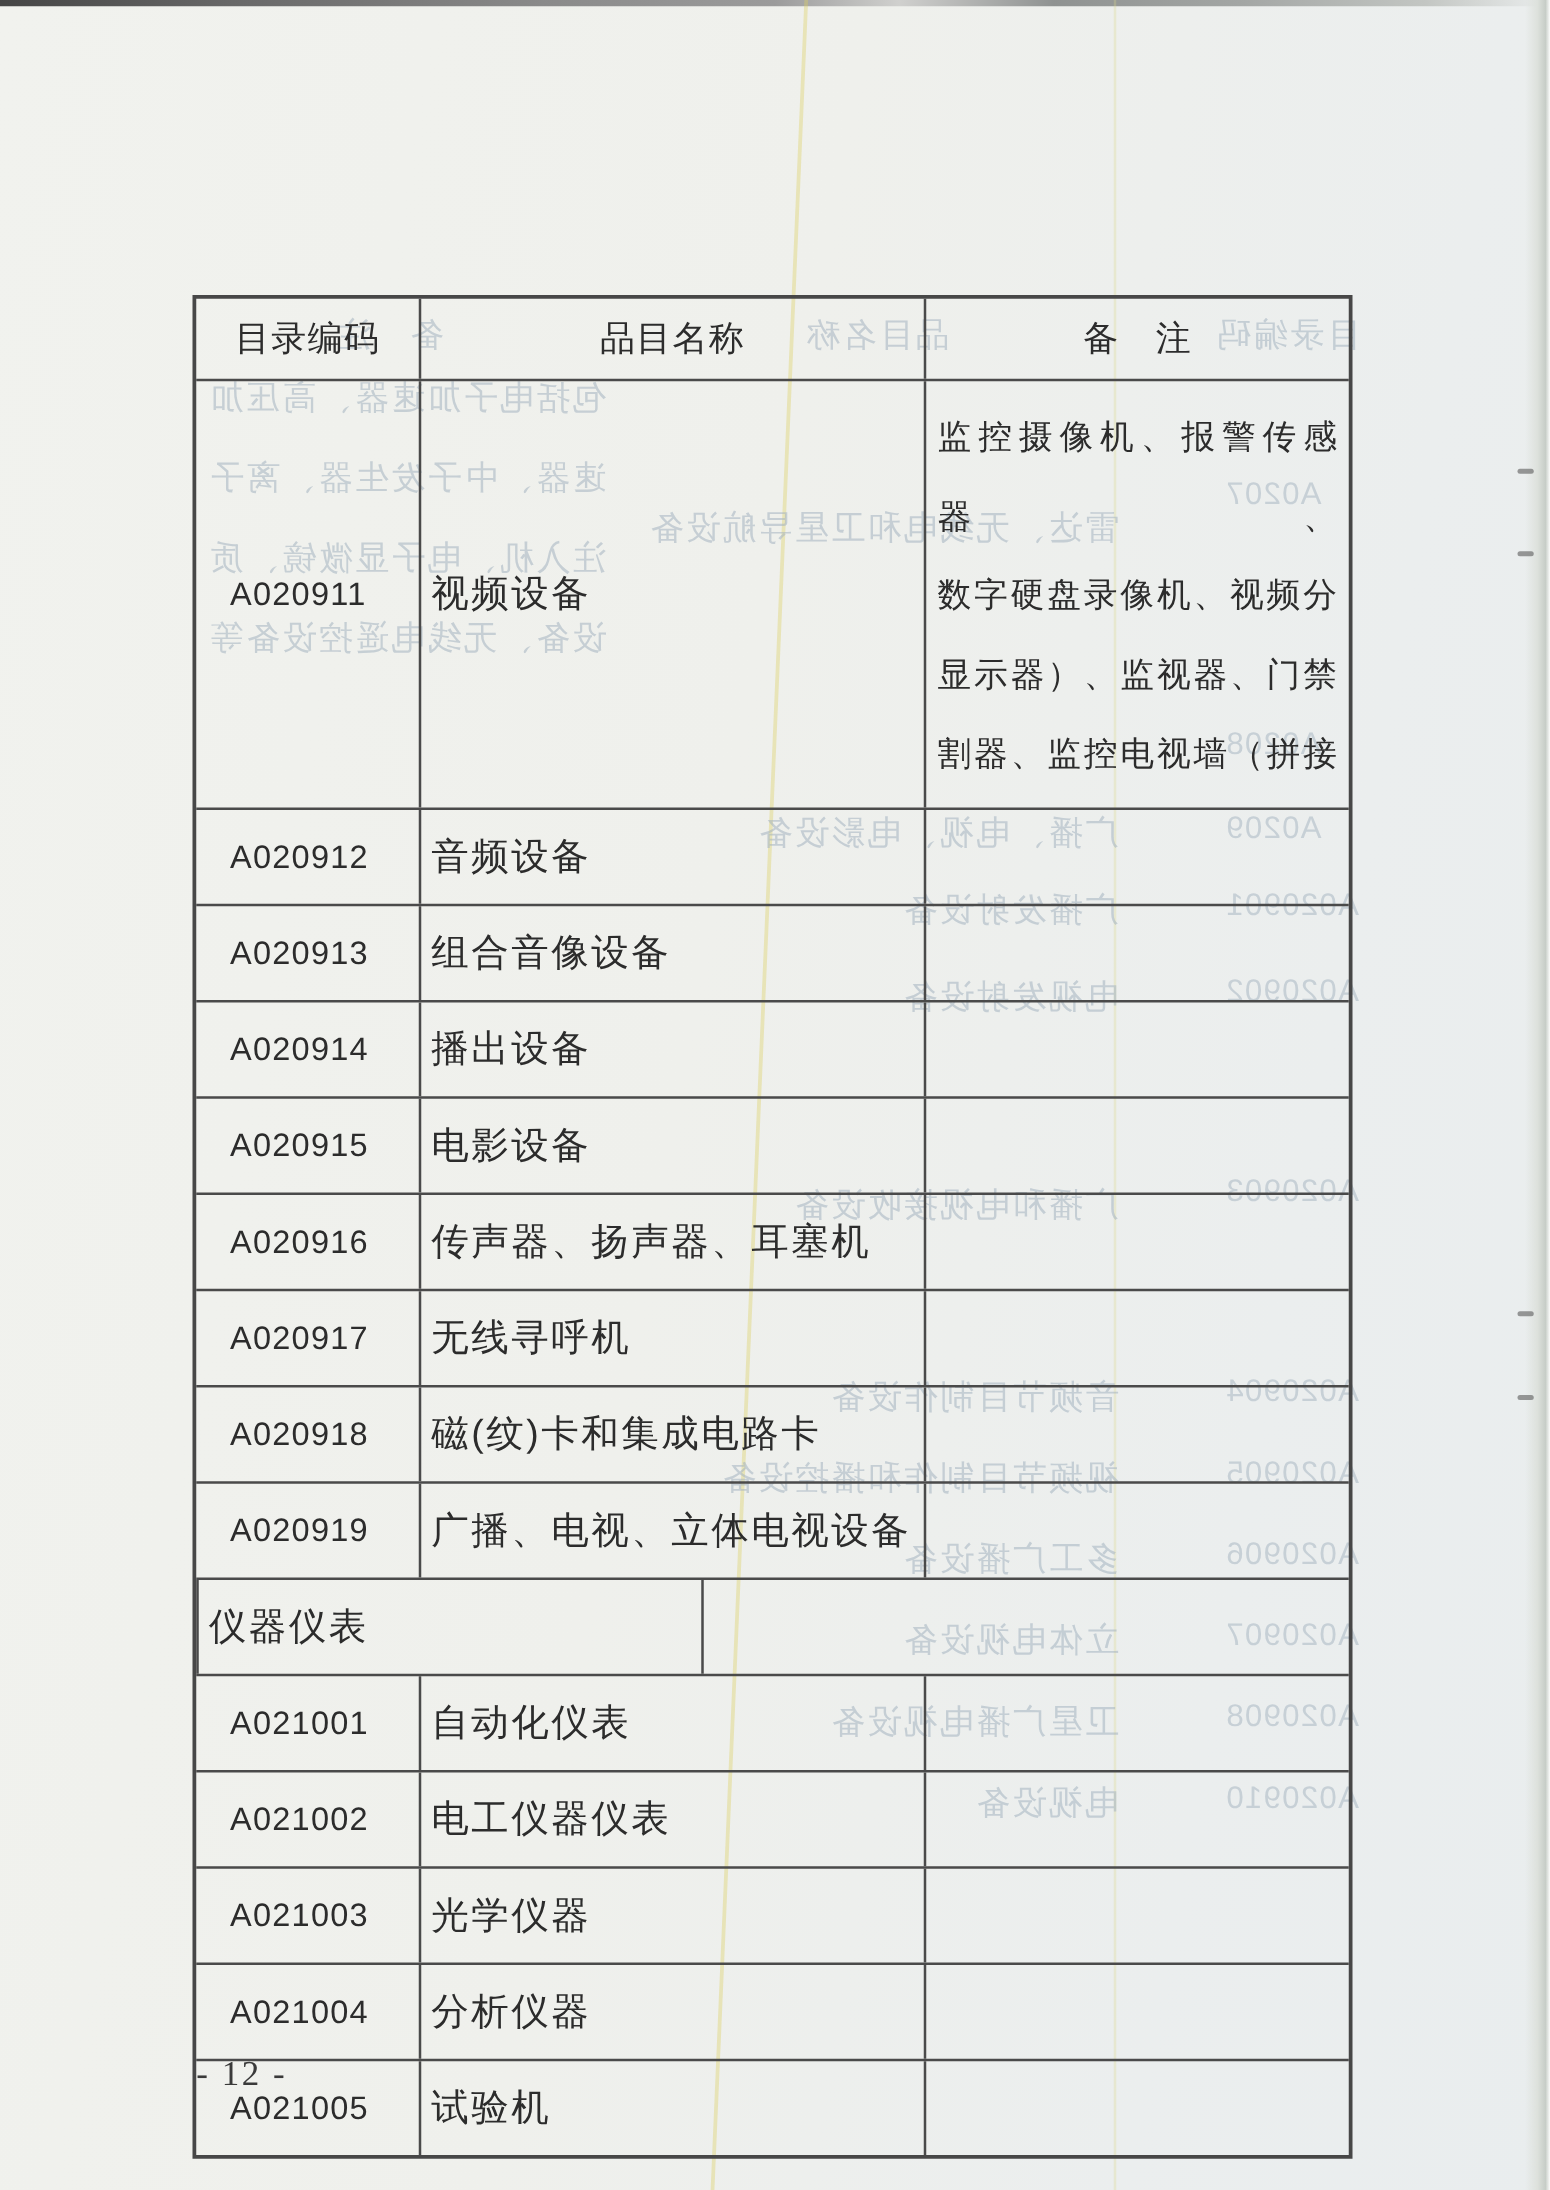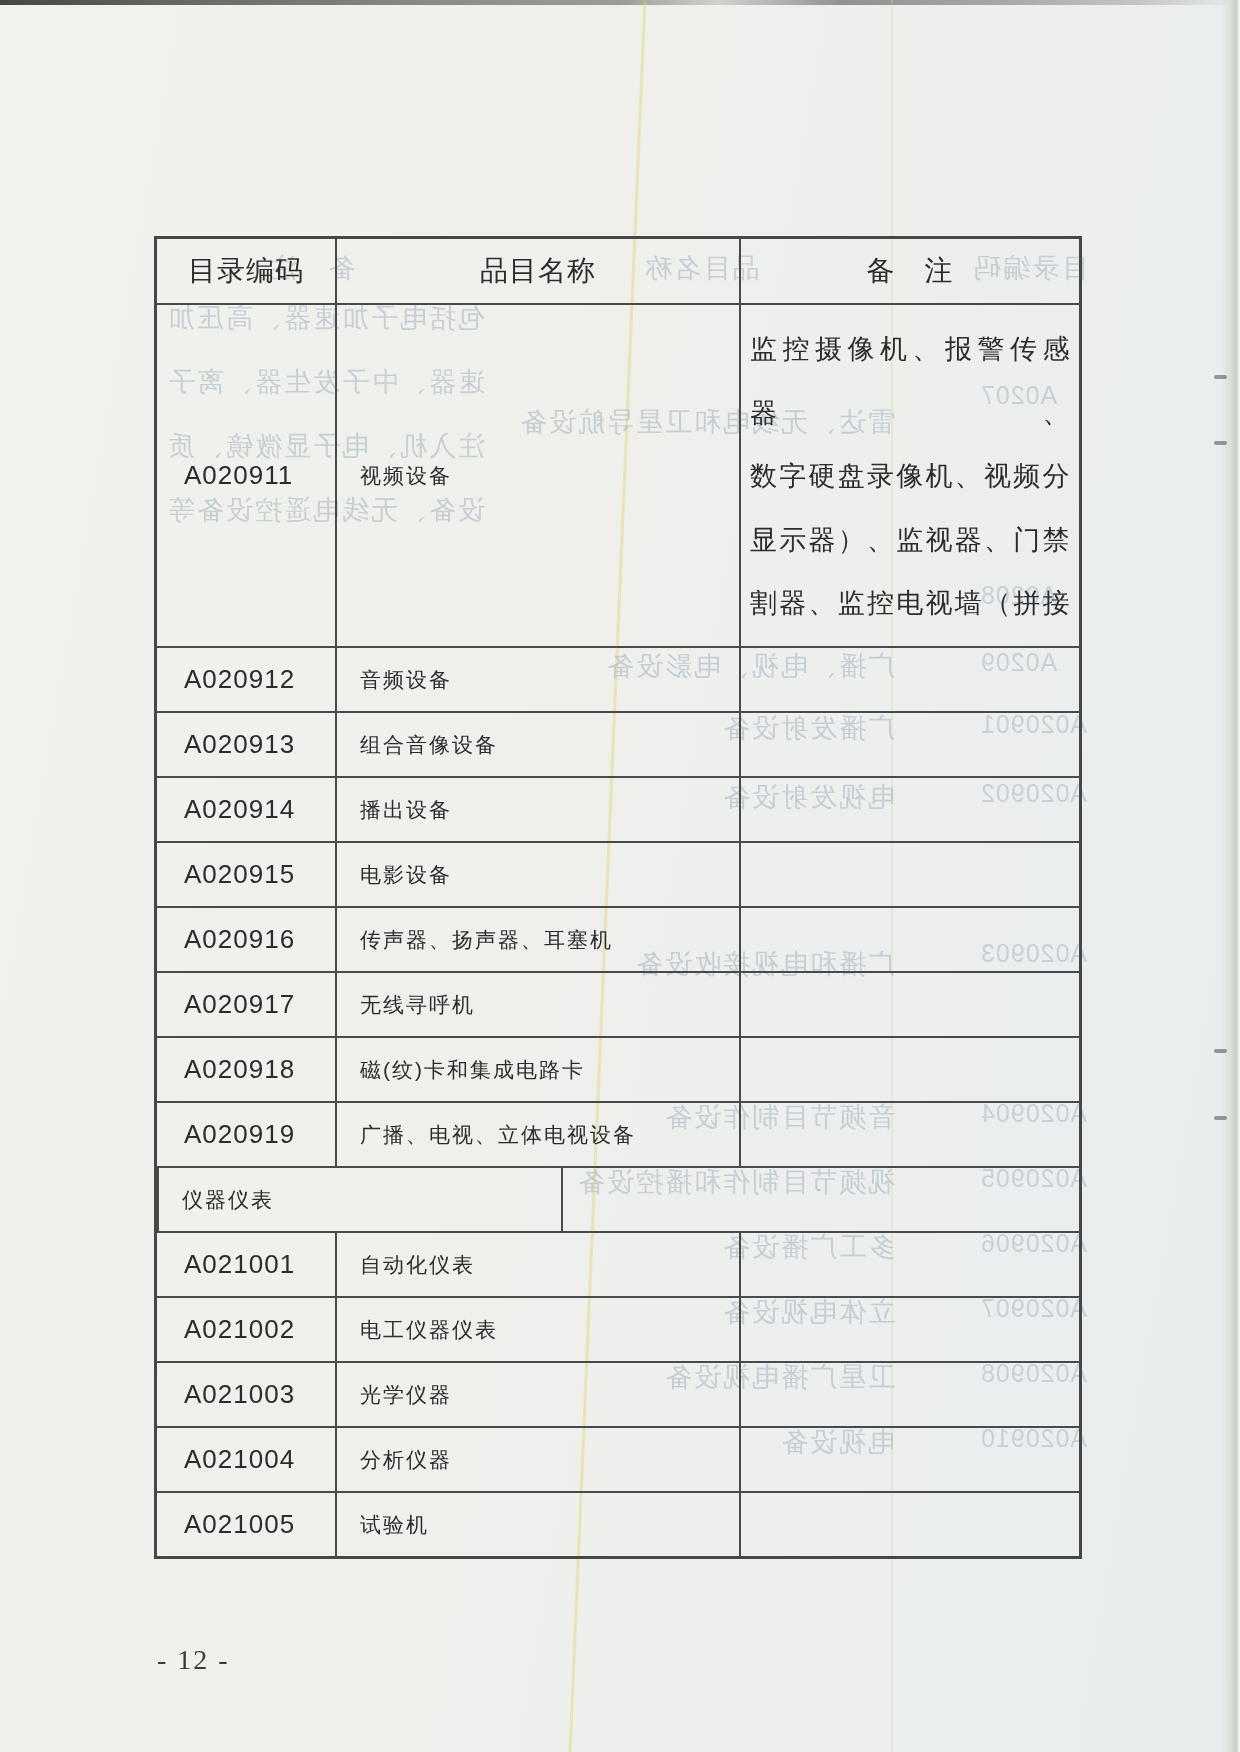--- a/index.html
+++ b/index.html
@@ -19,30 +19,30 @@
   .yline.y1{left:606px;transform:rotate(2.45deg);}
   .yline.y2{left:891px;width:2px;background:rgba(220,214,140,.30);}
   .dash{position:absolute;width:13px;height:4px;border-radius:2px;background:#5a5a5a;opacity:.6;}
   
   .bleed{position:absolute;transform:scaleX(-1);color:#a5b4c1;opacity:.55;
     filter:blur(.6px);white-space:nowrap;font-size:27px;letter-spacing:2px;}
   .bleed.code{font-size:25px;letter-spacing:1px;color:#aab8c4;}
   
   .table{position:absolute;left:154px;top:236px;width:928px;
     border:3px solid #474747;box-sizing:border-box;}
-  .trow{display:flex;height:65px;border-top:2px solid #4a4a4a;box-sizing:border-box;}
+  .trow{display:flex;height:77px;border-top:2px solid #4a4a4a;box-sizing:border-box;}
   .trow.thead{height:64px;border-top:none;}
   .trow.tall{height:343px;}
   .cell{box-sizing:border-box;display:flex;align-items:center;overflow:hidden;}
   .c1{width:178px;}
   .c2{width:404px;border-left:2px solid #4a4a4a;}
   .c3{flex:1;border-left:2px solid #4a4a4a;}
   .hcell{justify-content:center;font-size:28px;letter-spacing:1px;}
   .code-cell{font-size:26px;letter-spacing:1px;padding-left:27px;}
-  .name-cell{font-size:21px;letter-spacing:2px;padding-left:23px;}
+  .name-cell{font-size:30px;letter-spacing:2px;padding-left:8px;}
   .remark-cell{display:block;padding:13px 9px 0 9px;font-size:27px;letter-spacing:.5px;}
   .remark-line{line-height:63.5px;text-align:justify;text-align-last:justify;}
   .remark-line.last{text-align-last:left;}
   .pageno{position:absolute;left:157px;top:1644px;
     font-family:"Liberation Serif","DejaVu Serif",serif;
     font-size:28px;letter-spacing:2px;color:#3a3a3a;}
 </style>
 </head>
 <body>
 

